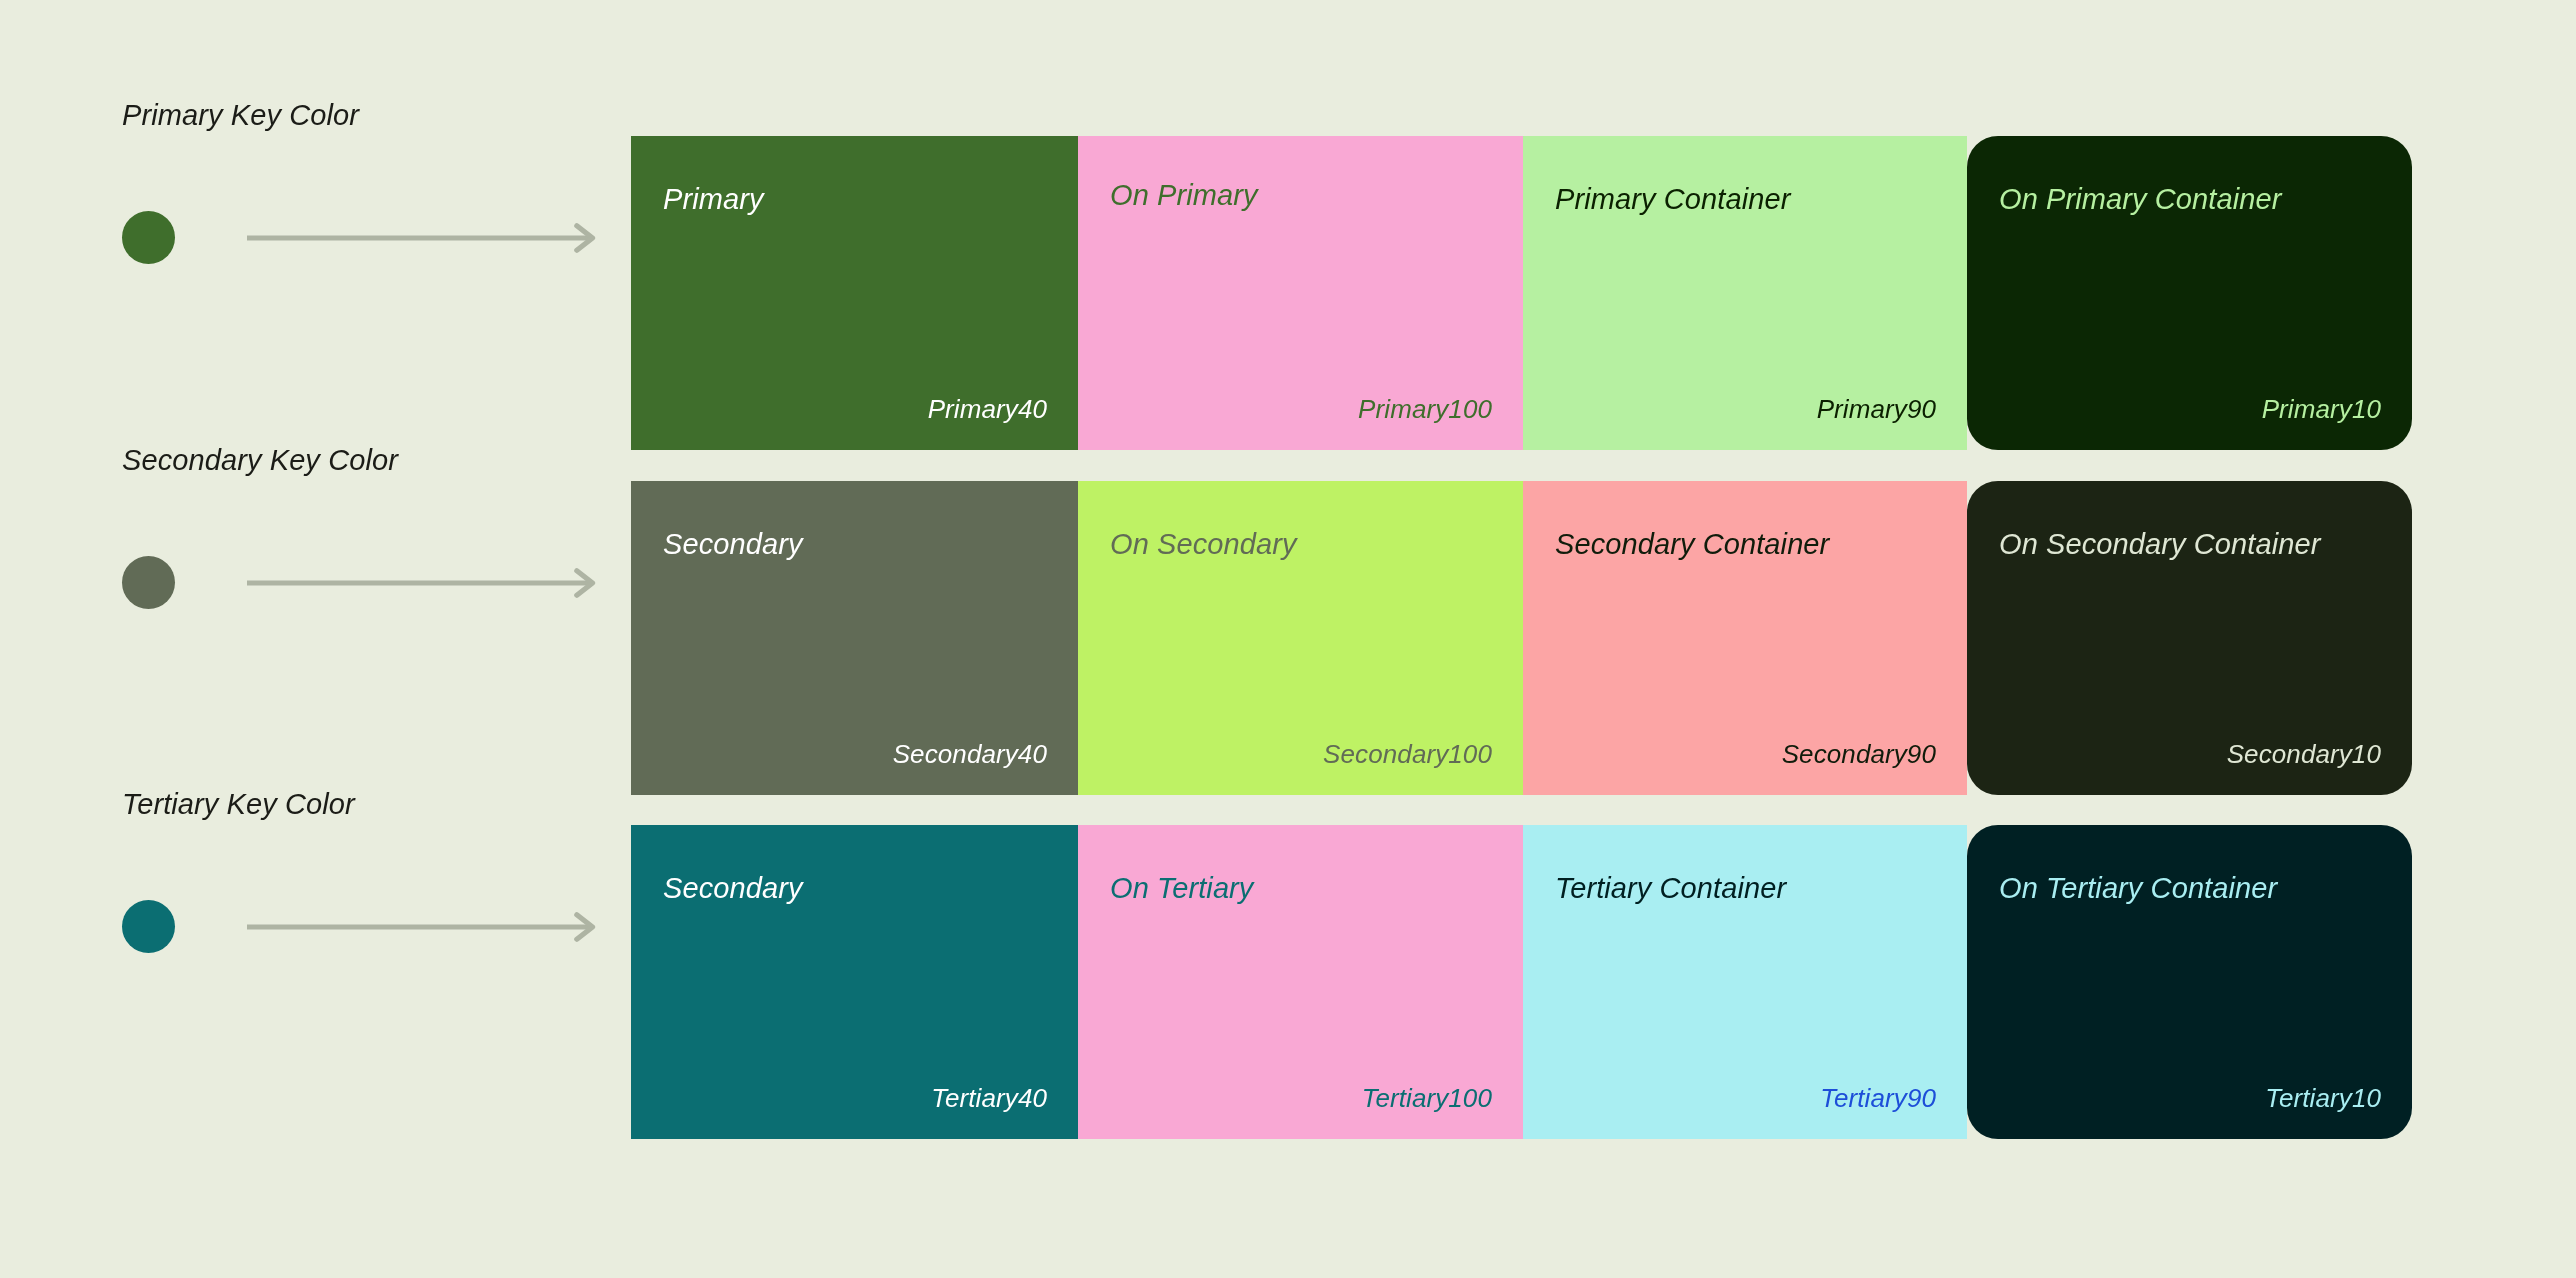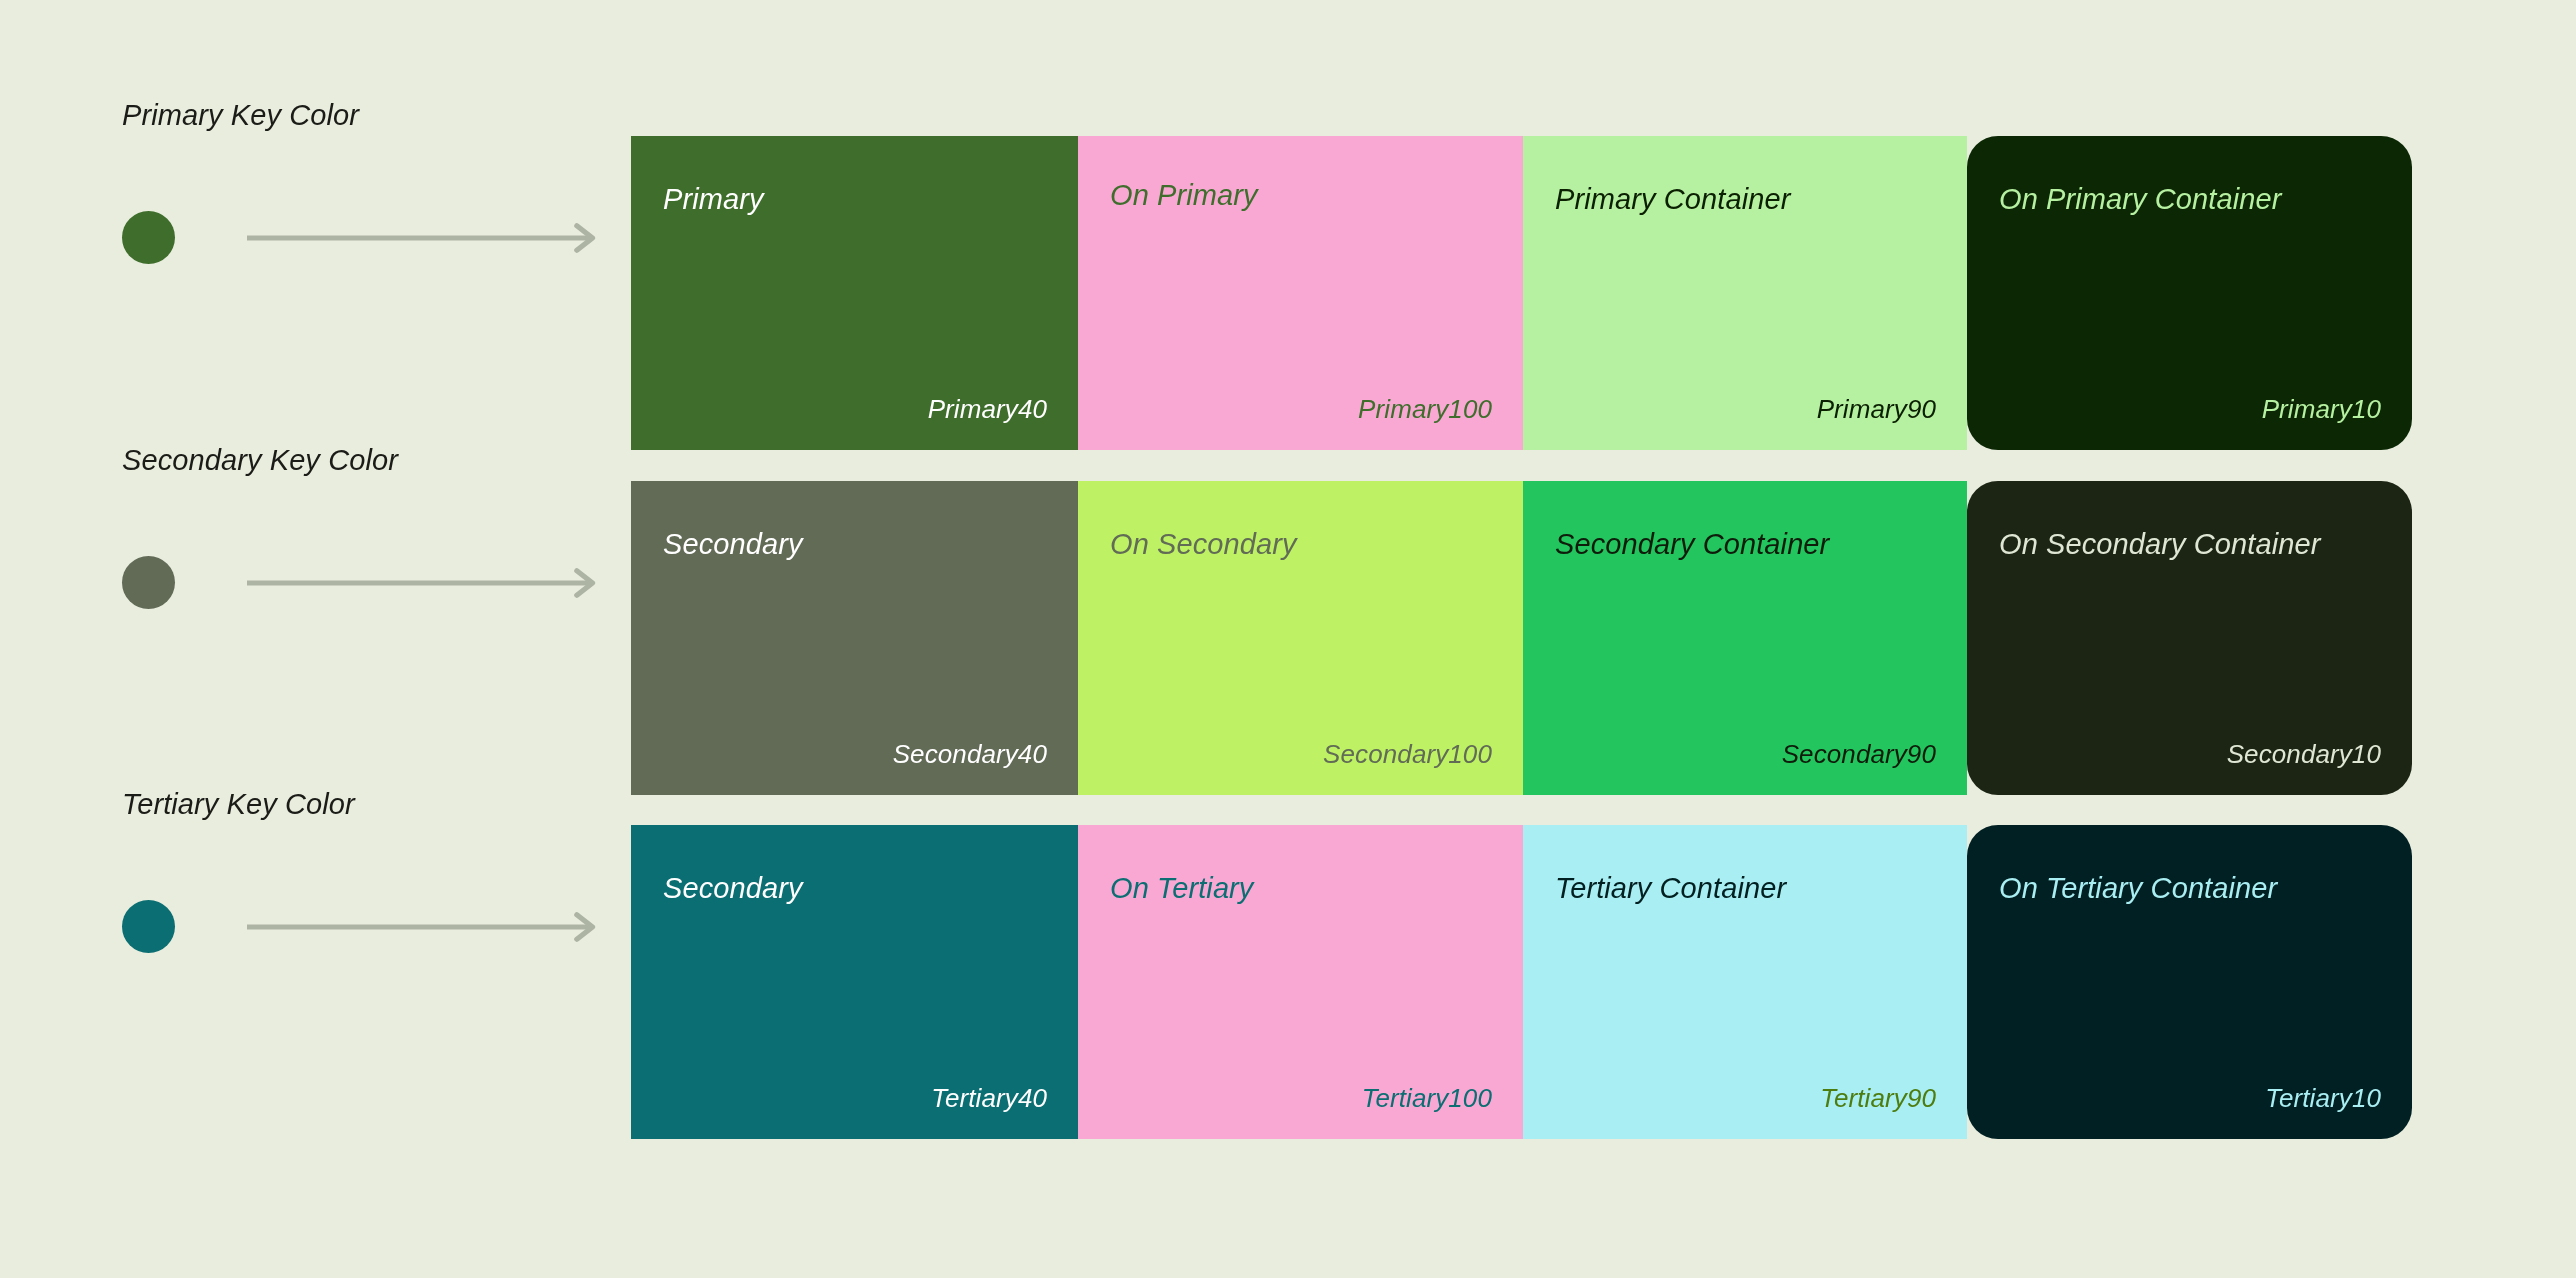--- a/index.html
+++ b/index.html
@@ -165,21 +165,21 @@
       <div class="sw sw-1" style="background:#616b56">
         <div class="sw-name" style="color:#ffffff">Secondary</div>
         <div class="sw-token" style="color:#ffffff">Secondary40</div>
       </div>
 
       <div class="sw sw-2" style="background:#bef264">
         <div class="sw-name" style="color:#616b56">On Secondary</div>
         <div class="sw-token" style="color:#616b56">Secondary100</div>
       </div>
 
-      <div class="sw sw-3" style="background:#22c55e">
+      <div class="sw sw-3" style="background:#fca5a5">
         <div class="sw-name" style="color:#101c0b">Secondary Container</div>
         <div class="sw-token" style="color:#101c0b">Secondary90</div>
       </div>
 
       <div class="sw sw-4" style="background:#1c2414">
         <div class="sw-name" style="color:#dfe7d4">On Secondary Container</div>
         <div class="sw-token" style="color:#dfe7d4">Secondary10</div>
       </div>
 
     </div>
@@ -203,21 +203,21 @@
         <div class="sw-token" style="color:#ffffff">Tertiary40</div>
       </div>
 
       <div class="sw sw-2" style="background:#f9a8d4">
         <div class="sw-name" style="color:#0b6e72">On Tertiary</div>
         <div class="sw-token" style="color:#0b6e72">Tertiary100</div>
       </div>
 
       <div class="sw sw-3" style="background:#a9eef2">
         <div class="sw-name" style="color:#001f21">Tertiary Container</div>
-        <div class="sw-token" style="color:#4d7c0f">Tertiary90</div>
+        <div class="sw-token" style="color:#1d4ed8">Tertiary90</div>
       </div>
 
       <div class="sw sw-4" style="background:#002023">
         <div class="sw-name" style="color:#a9eef2">On Tertiary Container</div>
         <div class="sw-token" style="color:#a9eef2">Tertiary10</div>
       </div>
 
     </div>
   </div>
 

